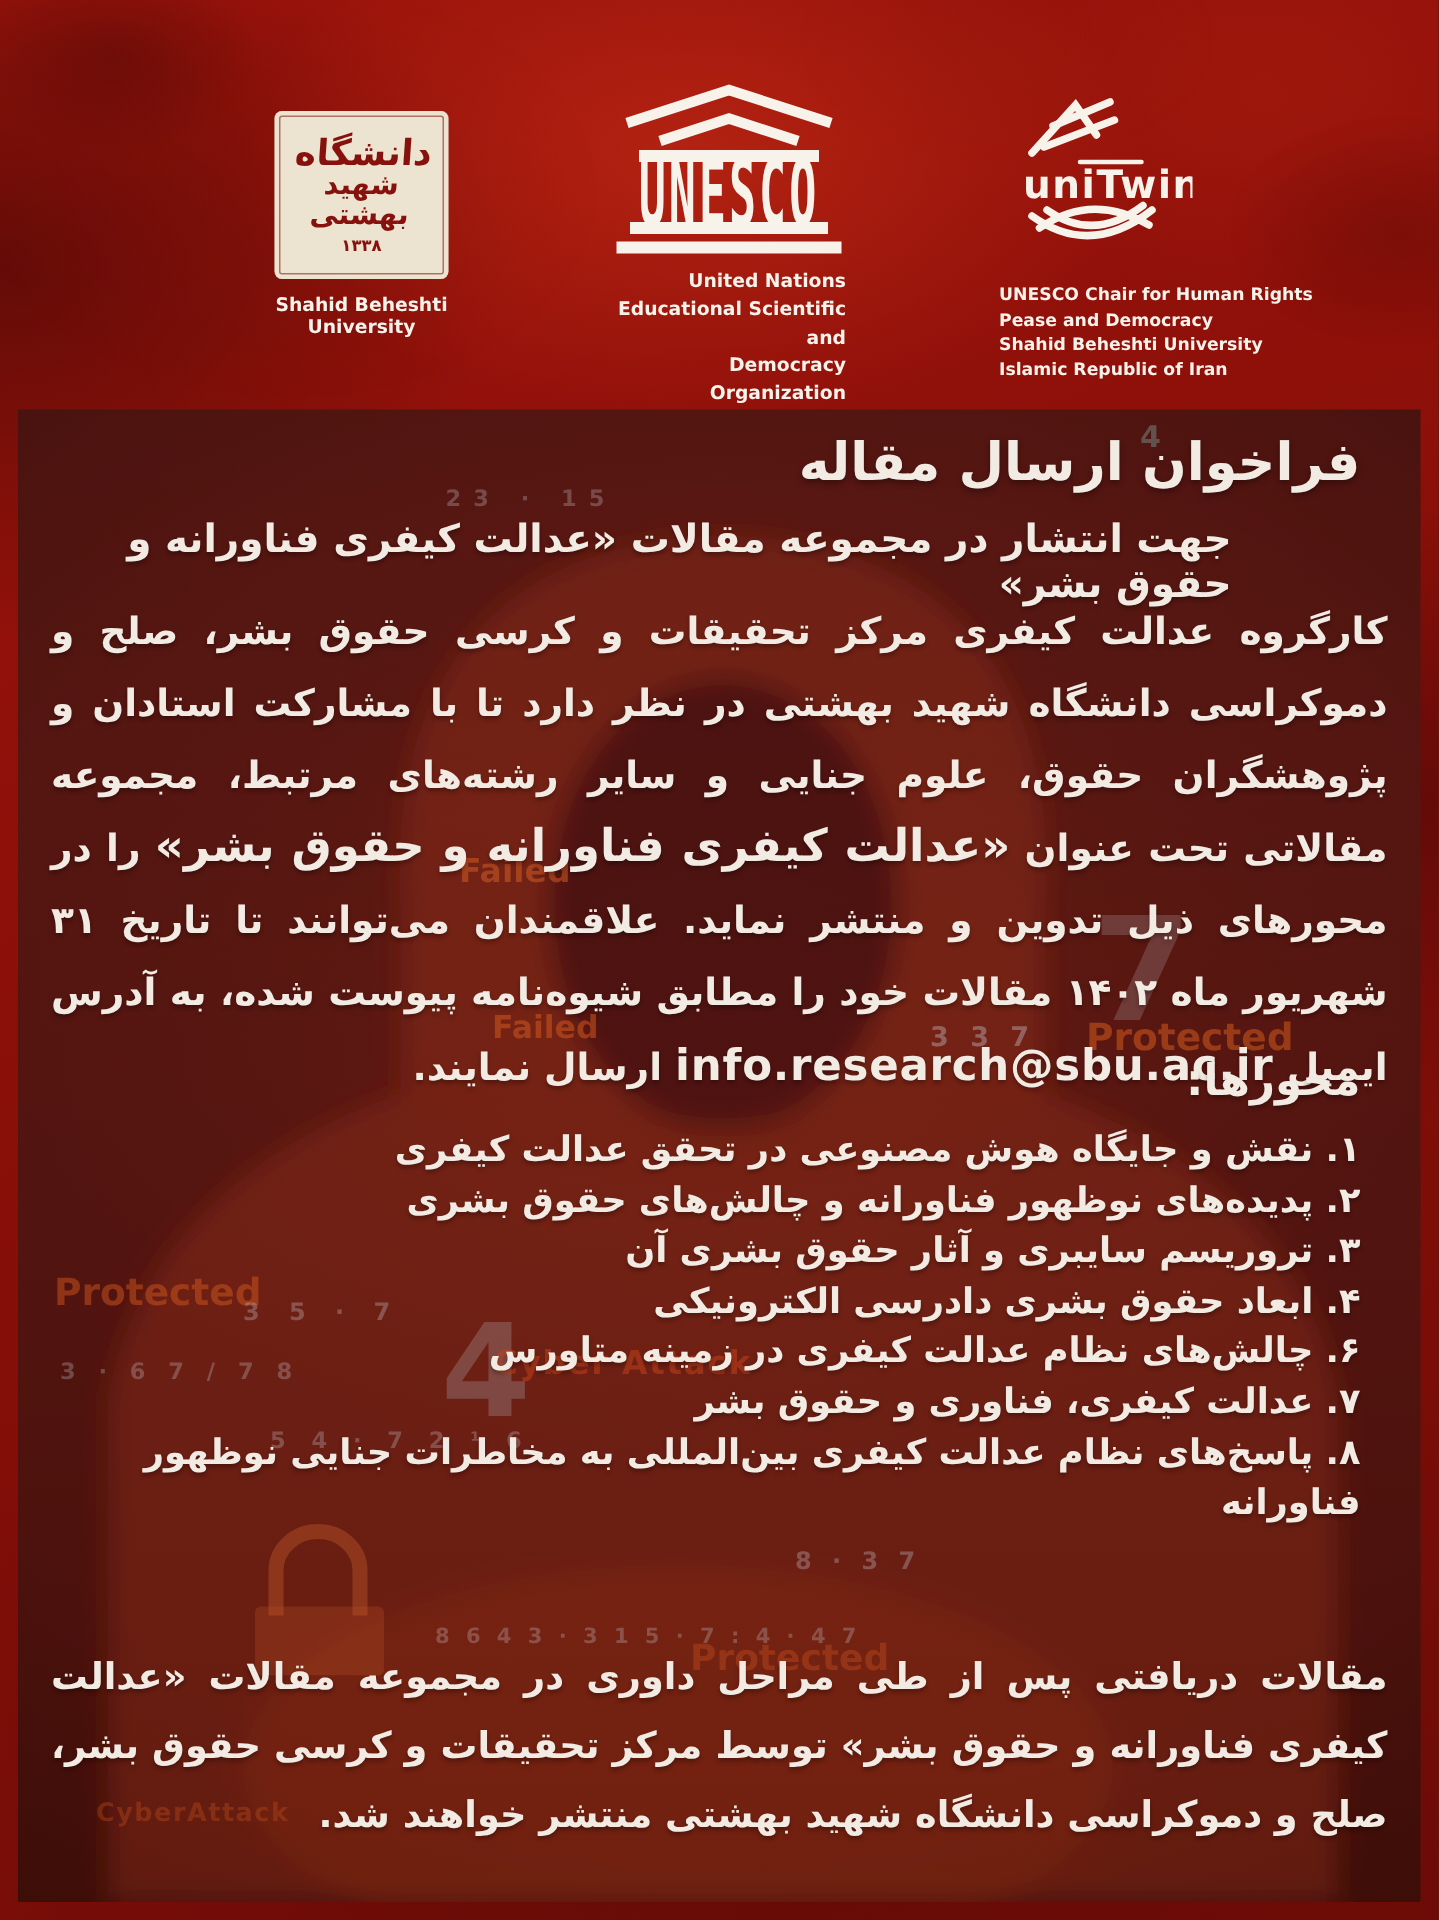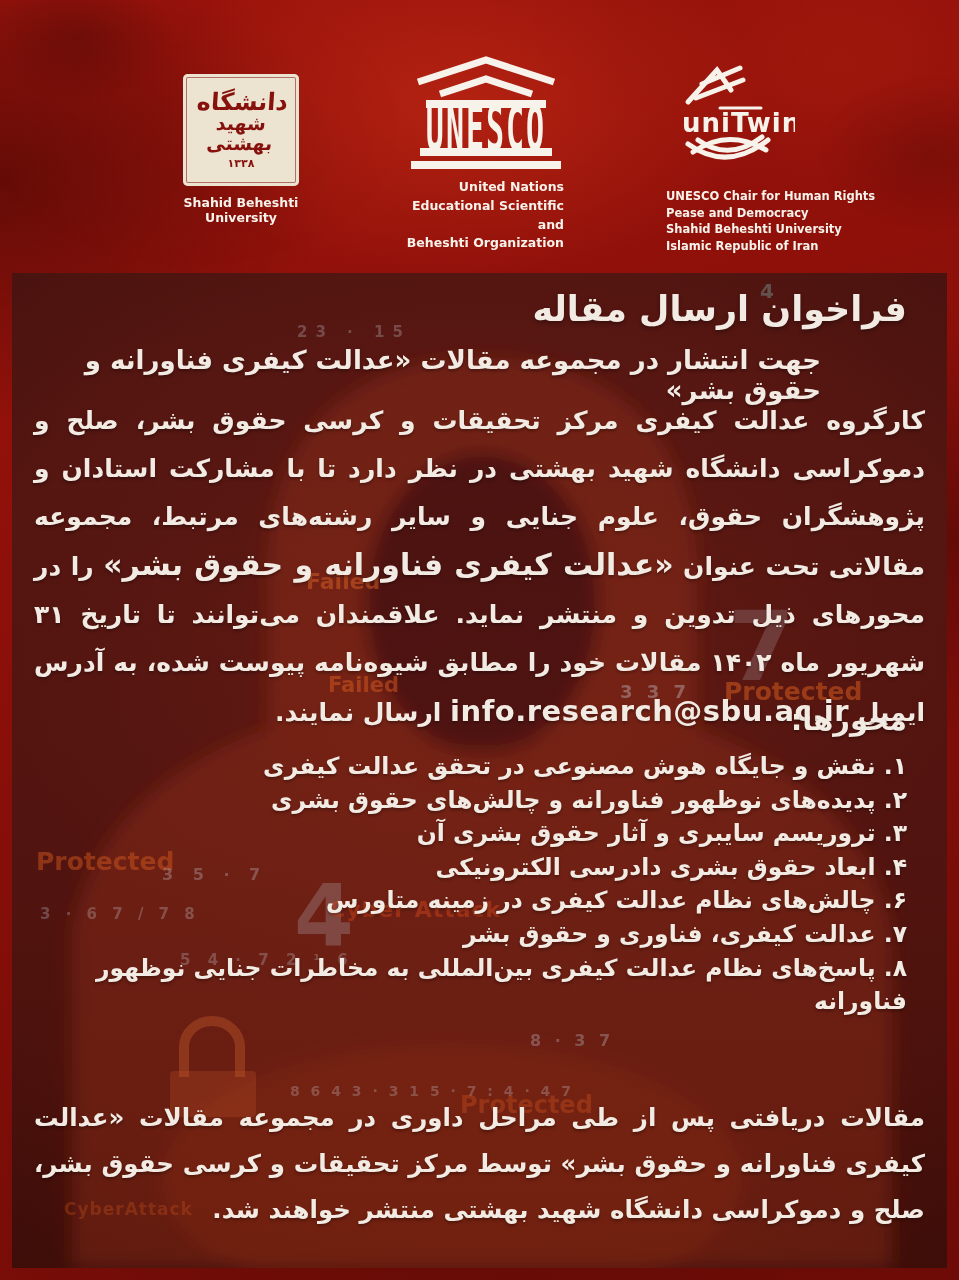--- a/index.html
+++ b/index.html
@@ -110,21 +110,21 @@
           <polyline points="34,38 80,23 126,38"></polyline>
         </g>
         <rect x="20" y="44" width="120" height="8" fill="#f7f2ea"></rect>
         <text x="80" y="46" text-anchor="middle" fill="#f7f2ea" font-family="DejaVu Sans Mono, monospace" font-size="30" font-weight="bold" letter-spacing="2" transform="scale(1,2.05)">UNESCO</text>
         <rect x="14" y="92" width="132" height="8" fill="#f7f2ea"></rect>
         <rect x="5" y="105" width="150" height="8" fill="#f7f2ea"></rect>
       </svg>
       <div class="unesco-caption">
         <div>United Nations</div>
         <div>Educational Scientific and</div>
-        <div>Beheshti Organization</div>
+        <div>Democracy Organization</div>
       </div>
     </div>
 
     <div class="unitwin">
       <svg width="135" height="118" viewBox="0 0 135 118">
         <g fill="none" stroke="#f7f2ea" stroke-width="5" stroke-linecap="round">
           <path d="M28,44 L57,12 L71,32"></path>
           <path d="M42,26 L80,10"></path>
           <path d="M36,40 L83,22"></path>
           <line x1="60" y1="50" x2="101" y2="50" stroke-width="3"></line>

